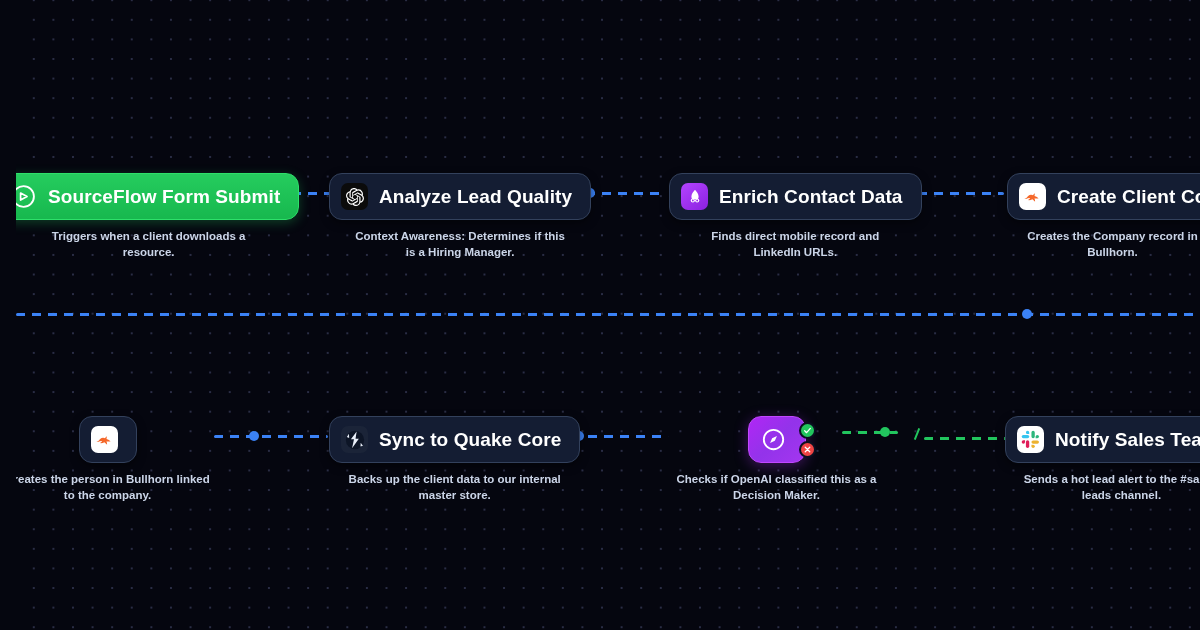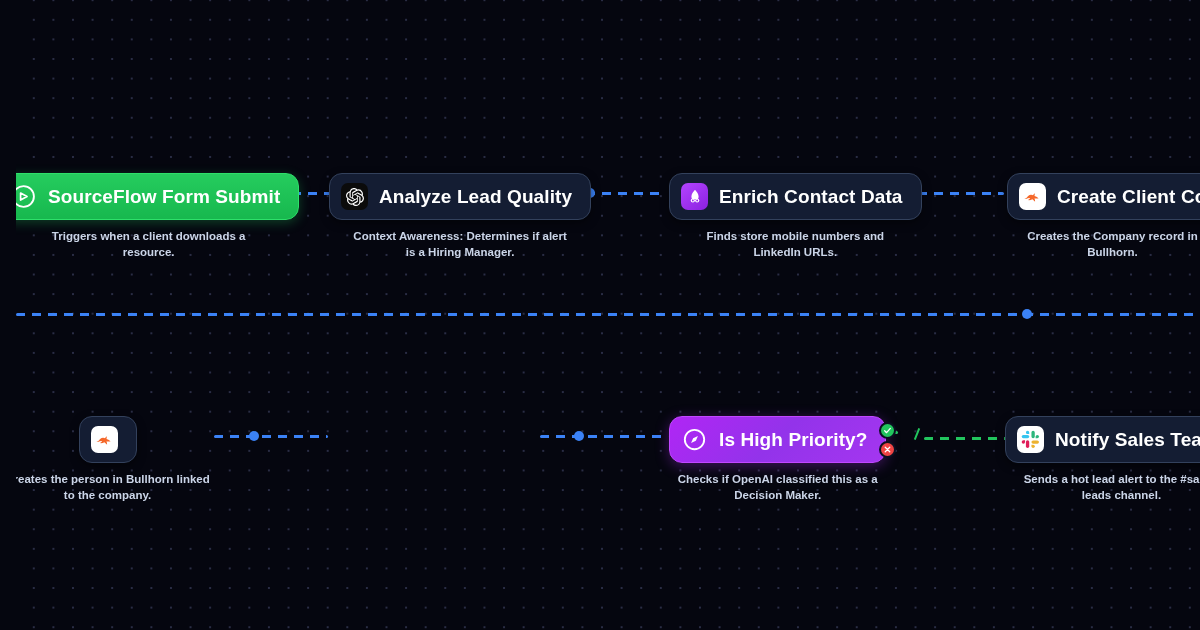--- a/index.html
+++ b/index.html
@@ -202,37 +202,37 @@
 
   <div class="node-wrap" style="left:313px; top:173px;">
     <div class="node theme-dark">
       <span class="icon icon-openai">
         <svg width="18" height="18" viewBox="0 0 24 24" fill="#ffffff">
           <path d="M22.28 9.82a5.99 5.99 0 0 0-.52-4.91 6.05 6.05 0 0 0-6.51-2.9A6.06 6.06 0 0 0 4.98 4.18a5.99 5.99 0 0 0-4 2.9 6.05 6.05 0 0 0 .74 7.1 5.98 5.98 0 0 0 .51 4.91 6.05 6.05 0 0 0 6.52 2.9A5.99 5.99 0 0 0 13.26 24a6.06 6.06 0 0 0 5.77-4.21 5.99 5.99 0 0 0 4-2.9 6.06 6.06 0 0 0-.75-7.07zM13.26 22.43a4.48 4.48 0 0 1-2.88-1.04l.14-.08 4.78-2.76a.79.79 0 0 0 .39-.68v-6.74l2.02 1.17a.07.07 0 0 1 .04.05v5.58a4.5 4.5 0 0 1-4.49 4.5zM3.6 18.3a4.47 4.47 0 0 1-.54-3.01l.14.09 4.79 2.76a.77.77 0 0 0 .78 0l5.84-3.37v2.33a.08.08 0 0 1-.03.06L9.74 19.95a4.5 4.5 0 0 1-6.14-1.65zM2.34 7.9a4.48 4.48 0 0 1 2.35-1.97V11.6a.77.77 0 0 0 .38.67l5.82 3.36-2.02 1.17a.07.07 0 0 1-.07 0l-4.84-2.8A4.5 4.5 0 0 1 2.34 7.9zm16.6 3.86L13.1 8.38 15.12 7.2a.07.07 0 0 1 .07 0l4.84 2.8a4.49 4.49 0 0 1-.68 8.1V12.4a.8.8 0 0 0-.4-.66zm2.01-3.02-.14-.09-4.78-2.79a.78.78 0 0 0-.79 0L9.4 9.23V6.9a.07.07 0 0 1 .03-.06l4.84-2.79a4.5 4.5 0 0 1 6.68 4.66zM8.3 12.86 6.28 11.7a.08.08 0 0 1-.04-.06V6.07a4.5 4.5 0 0 1 7.37-3.45l-.14.08L8.69 5.46a.79.79 0 0 0-.4.68zm1.1-2.37 2.6-1.5 2.6 1.5v3l-2.6 1.5-2.6-1.5z"></path>
         </svg>
       </span>
       <span class="node-title">Analyze Lead Quality</span>
     </div>
-    <div class="node-desc">Context Awareness: Determines if alert is a Hiring Manager.</div>
+    <div class="node-desc">Context Awareness: Determines if this is a Hiring Manager.</div>
   </div>
 
   <div class="node-wrap" style="left:653px; top:173px;justify-content:flex-end;">
     <div class="node theme-dark">
       <span class="icon icon-lusha">
         <svg width="20" height="20" viewBox="0 0 24 24">
           <path d="M12 3.2c-2.4 2.6-4.3 5.3-4.3 8.1 0 1.2.3 2.2.8 3h7c.5-.8.8-1.8.8-3 0-2.8-1.9-5.5-4.3-8.1z" fill="#ffffff"></path>
           <circle cx="9.4" cy="16.2" r="2.5" fill="#ffffff"></circle>
           <circle cx="14.6" cy="16.2" r="2.5" fill="#ffffff"></circle>
           <circle cx="9.4" cy="16.2" r="1.1" fill="#9a2ae8"></circle>
           <circle cx="14.6" cy="16.2" r="1.1" fill="#9a2ae8"></circle>
         </svg>
       </span>
       <span class="node-title">Enrich Contact Data</span>
     </div>
-    <div class="node-desc">Finds store mobile numbers and LinkedIn URLs.</div>
+    <div class="node-desc">Finds direct mobile record and LinkedIn URLs.</div>
   </div>
 
   <div class="node-wrap" style="left:991px; top:173px; align-items:flex-start;">
     <div class="node theme-dark">
       <span class="icon icon-bullhorn">
         <svg width="21" height="21" viewBox="0 0 24 24">
           <path d="M3.2 14.6c1.4-.4 2.3-1.4 3.3-2.6.9-1.1 2-2 3.6-2.1 1-.1 1.7.2 2.5.6.5-.7 1-1.4 1.7-2 .3-.2.6.1.5.4-.3.8-.5 1.6-.5 2.4 1.6.5 3 1.3 4.2 2.3.4.3.1.9-.4.8-1.4-.3-2.7-.3-3.9-.1.5.9.8 1.9.8 3 0 .4-.5.5-.7.2-.7-1-1.5-1.8-2.5-2.4-1.1.8-2.4 1.3-3.9 1.3-.5 0-.8-.6-.4-.9.7-.5 1.3-1 1.7-1.6-1.3-.2-2.6 0-3.9.6-.6.3-1.3.4-2 .4-.4 0-.5-.2-.1-.3z" fill="#f5682a"></path>
         </svg>
       </span>
       <span class="node-title">Create Client Company</span>
@@ -244,30 +244,43 @@
     <div class="node theme-dark">
       <span class="icon icon-bullhorn">
         <svg width="21" height="21" viewBox="0 0 24 24">
           <path d="M3.2 14.6c1.4-.4 2.3-1.4 3.3-2.6.9-1.1 2-2 3.6-2.1 1-.1 1.7.2 2.5.6.5-.7 1-1.4 1.7-2 .3-.2.6.1.5.4-.3.8-.5 1.6-.5 2.4 1.6.5 3 1.3 4.2 2.3.4.3.1.9-.4.8-1.4-.3-2.7-.3-3.9-.1.5.9.8 1.9.8 3 0 .4-.5.5-.7.2-.7-1-1.5-1.8-2.5-2.4-1.1.8-2.4 1.3-3.9 1.3-.5 0-.8-.6-.4-.9.7-.5 1.3-1 1.7-1.6-1.3-.2-2.6 0-3.9.6-.6.3-1.3.4-2 .4-.4 0-.5-.2-.1-.3z" fill="#f5682a"></path>
         </svg>
       </span>
     </div>
     <div class="node-desc">Creates the person in Bullhorn linked to the company.</div>
   </div>
 
+  <div class="node-wrap" style="left:313px; top:416px;">
+    <div class="node theme-dark">
+      <span class="icon icon-quake">
+        <svg width="22" height="22" viewBox="0 0 24 24">
+          <circle cx="12" cy="12" r="10" fill="#0d1526"></circle>
+          <path d="M13.8 2.6 7.5 11.3h3.4l-2.1 9.8 7.4-10.4h-3.6z" fill="#e8eef8"></path>
+          <path d="M5.4 5.2 3.1 8.6l2.6 1.1z" fill="#e8eef8"></path>
+          <path d="M18.2 15.1l2.5 3.3-2.7.6z" fill="#e8eef8"></path>
+        </svg>
+      </span>
+      <span class="node-title">Sync to Quake Core</span>
+    </div>
+    <div class="node-desc">Backs up the client data to our internal master store.</div>
+  </div>
 
   <div class="node-wrap" style="left:653px; top:416px;">
     <div class="node theme-purple">
       <span class="icon icon-plain">
         <svg width="25" height="25" viewBox="0 0 24 24">
           <circle cx="12" cy="12" r="9.3" fill="none" stroke="#ffffff" stroke-width="1.8"></circle>
           <path d="M15.3 8.7 L13.3 13.3 L8.7 15.3 L10.7 10.7 Z" fill="#ffffff"></path>
         </svg>
       </span>
-      <span class="node-title">Is High Priority?</span>
 
       <span class="badges">
         <span class="badge ok">
           <svg width="9" height="9" viewBox="0 0 24 24">
             <path d="M4.5 12.8 L9.5 17.8 L19.5 6.5" fill="none" stroke="#ffffff" stroke-width="3.4" stroke-linecap="round" stroke-linejoin="round"></path>
           </svg>
         </span>
         <span class="badge no">
           <svg width="9" height="9" viewBox="0 0 24 24">
             <path d="M6 6 L18 18 M18 6 L6 18" fill="none" stroke="#ffffff" stroke-width="3.4" stroke-linecap="round"></path>

